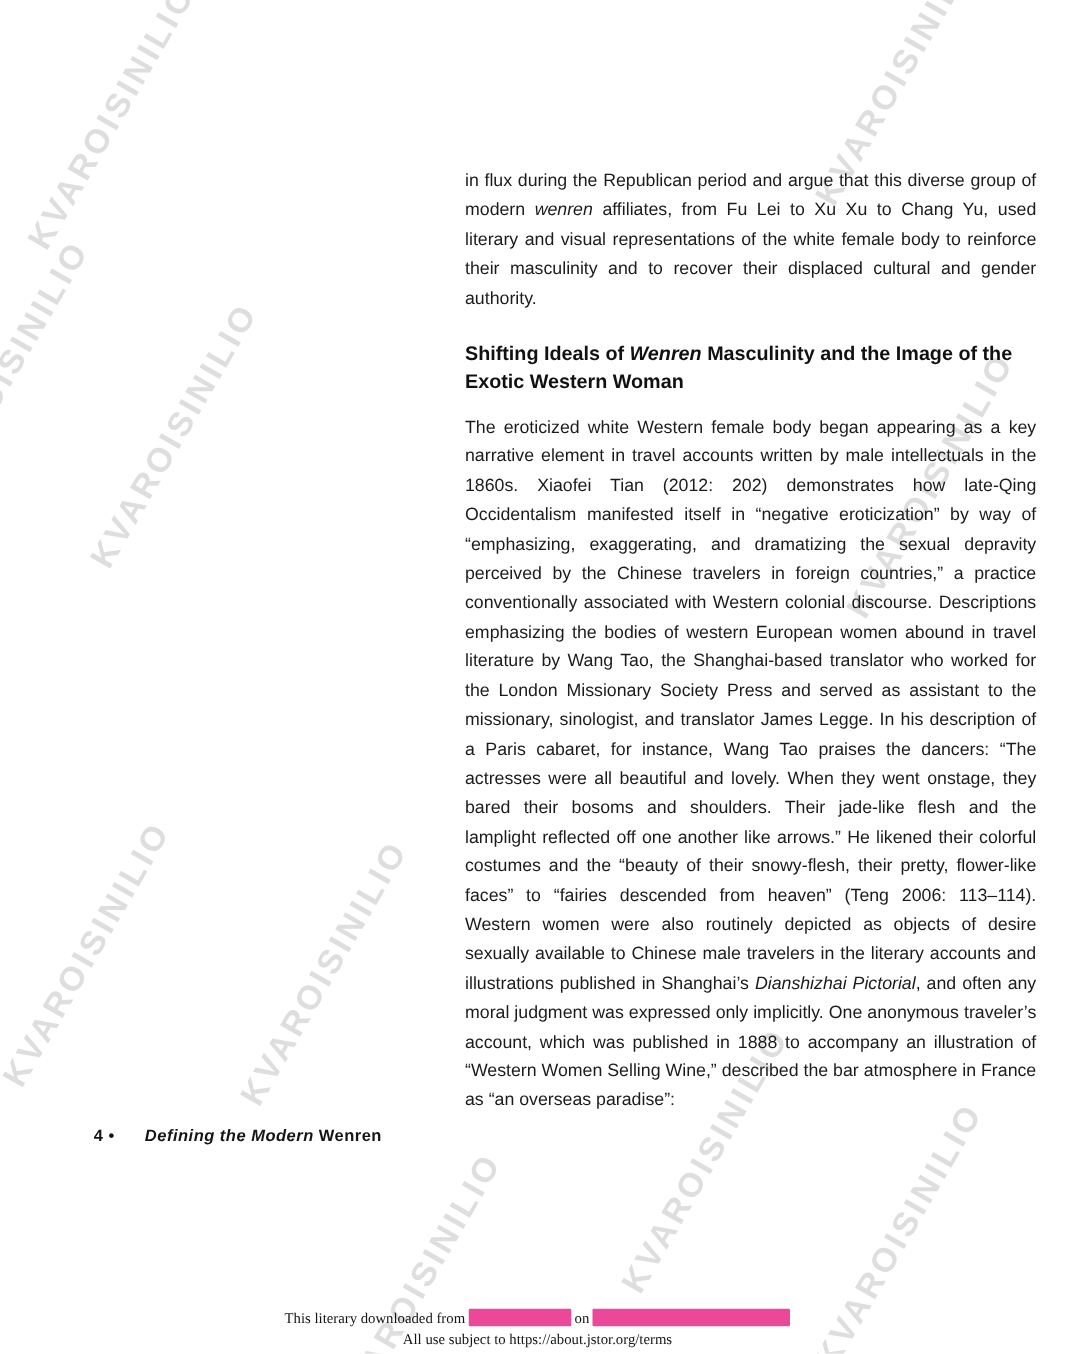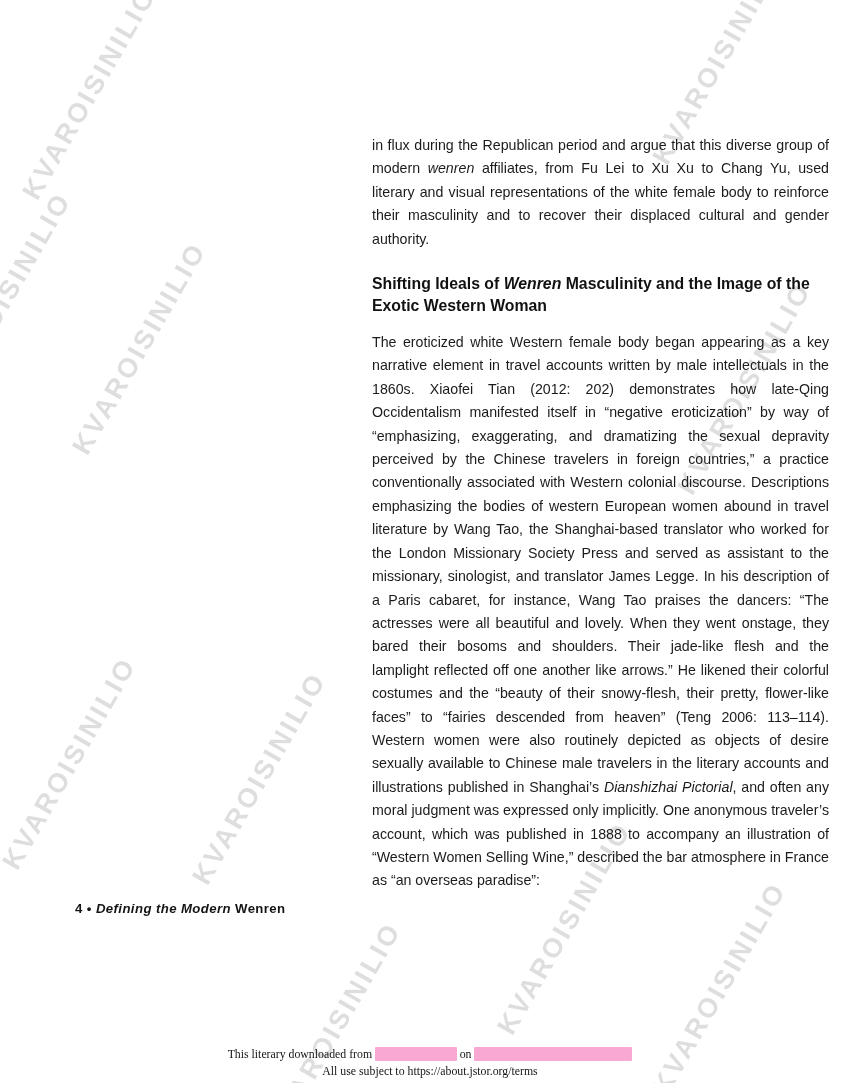--- a/index.html
+++ b/index.html
@@ -79,21 +79,21 @@
     left: 0; right: 0;
     top: 1046px;
     z-index: 1;
     text-align: center;
     font-family: "Liberation Serif", serif;
     font-size: 11.8px;
     line-height: 16.5px;
     color: #141414;
   }
   .redacted {
-    background: #f9a8d4;
+    background: #ec4899;
     color: transparent;
     border-radius: 1px;
     padding: 0 1px;
     font-style: italic;
   }
 </style>
 </head>
 <body>
 
 <div class="page">
@@ -112,20 +112,20 @@
   </div>
 
   <div class="content">
     <p class="body-para"><span>in flux during the Republican period and argue that this diverse group of modern </span><span style="font-style: italic;">wenren</span><span> affiliates, from Fu Lei to Xu Xu to Chang Yu, used literary and visual representations of the white female body to reinforce their masculinity and to recover their displaced cultural and gender authority.</span></p>
 
     <h2 class="section-heading"><span>Shifting Ideals of </span><span style="font-style: italic;">Wenren</span><span> Masculinity and the Image of the Exotic Western Woman</span></h2>
 
     <p class="body-para"><span>The eroticized white Western female body began appearing as a key narrative element in travel accounts written by male intellectuals in the 1860s. Xiaofei Tian (2012: 202) demonstrates how late-Qing Occidentalism manifested itself in “negative eroticization” by way of “emphasizing, exaggerating, and dramatizing the sexual depravity perceived by the Chinese travelers in foreign countries,” a practice conventionally associated with Western colonial discourse. Descriptions emphasizing the bodies of western European women abound in travel literature by Wang Tao, the Shanghai-based translator who worked for the London Missionary Society Press and served as assistant to the missionary, sinologist, and translator James Legge. In his description of a Paris cabaret, for instance, Wang Tao praises the dancers: “The actresses were all beautiful and lovely. When they went onstage, they bared their bosoms and shoulders. Their jade-like flesh and the lamplight reflected off one another like arrows.” He likened their colorful costumes and the “beauty of their snowy-flesh, their pretty, flower-like faces” to “fairies descended from heaven” (Teng 2006: 113–114). Western women were also routinely depicted as objects of desire sexually available to Chinese male travelers in the literary accounts and illustrations published in Shanghai’s </span><span style="font-style: italic;">Dianshizhai Pictorial</span><span>, and often any moral judgment was expressed only implicitly. One anonymous traveler’s account, which was published in 1888 to accompany an illustration of “Western Women Selling Wine,” described the bar atmosphere in France as “an overseas paradise”:</span></p>
   </div>
 
-  <div class="running-footer"><span style="font-weight: 700;">4 • </span><span style="font-style: italic; font-weight: 700;">Defining the Modern </span><span style="font-weight: 700;">Wenren</span></div>
+  <div class="running-footer"><span style="font-weight: 700;">4 • </span><span style="font-style: italic; font-weight: 700; margin-left: 20px;">Defining the Modern </span><span style="font-weight: 700;">Wenren</span></div>
 
   <div class="jstor-footer">
     <div class="download-line"><span>This literary downloaded from </span><span class="redacted">142.104.240.194</span><span> on </span><span class="redacted">Thu, 16 Feb 2020 05:43:15 UTC</span></div>
     <div class="terms-line">All use subject to https://about.jstor.org/terms</div>
   </div>
 
 </div>
 
 </body></html>

